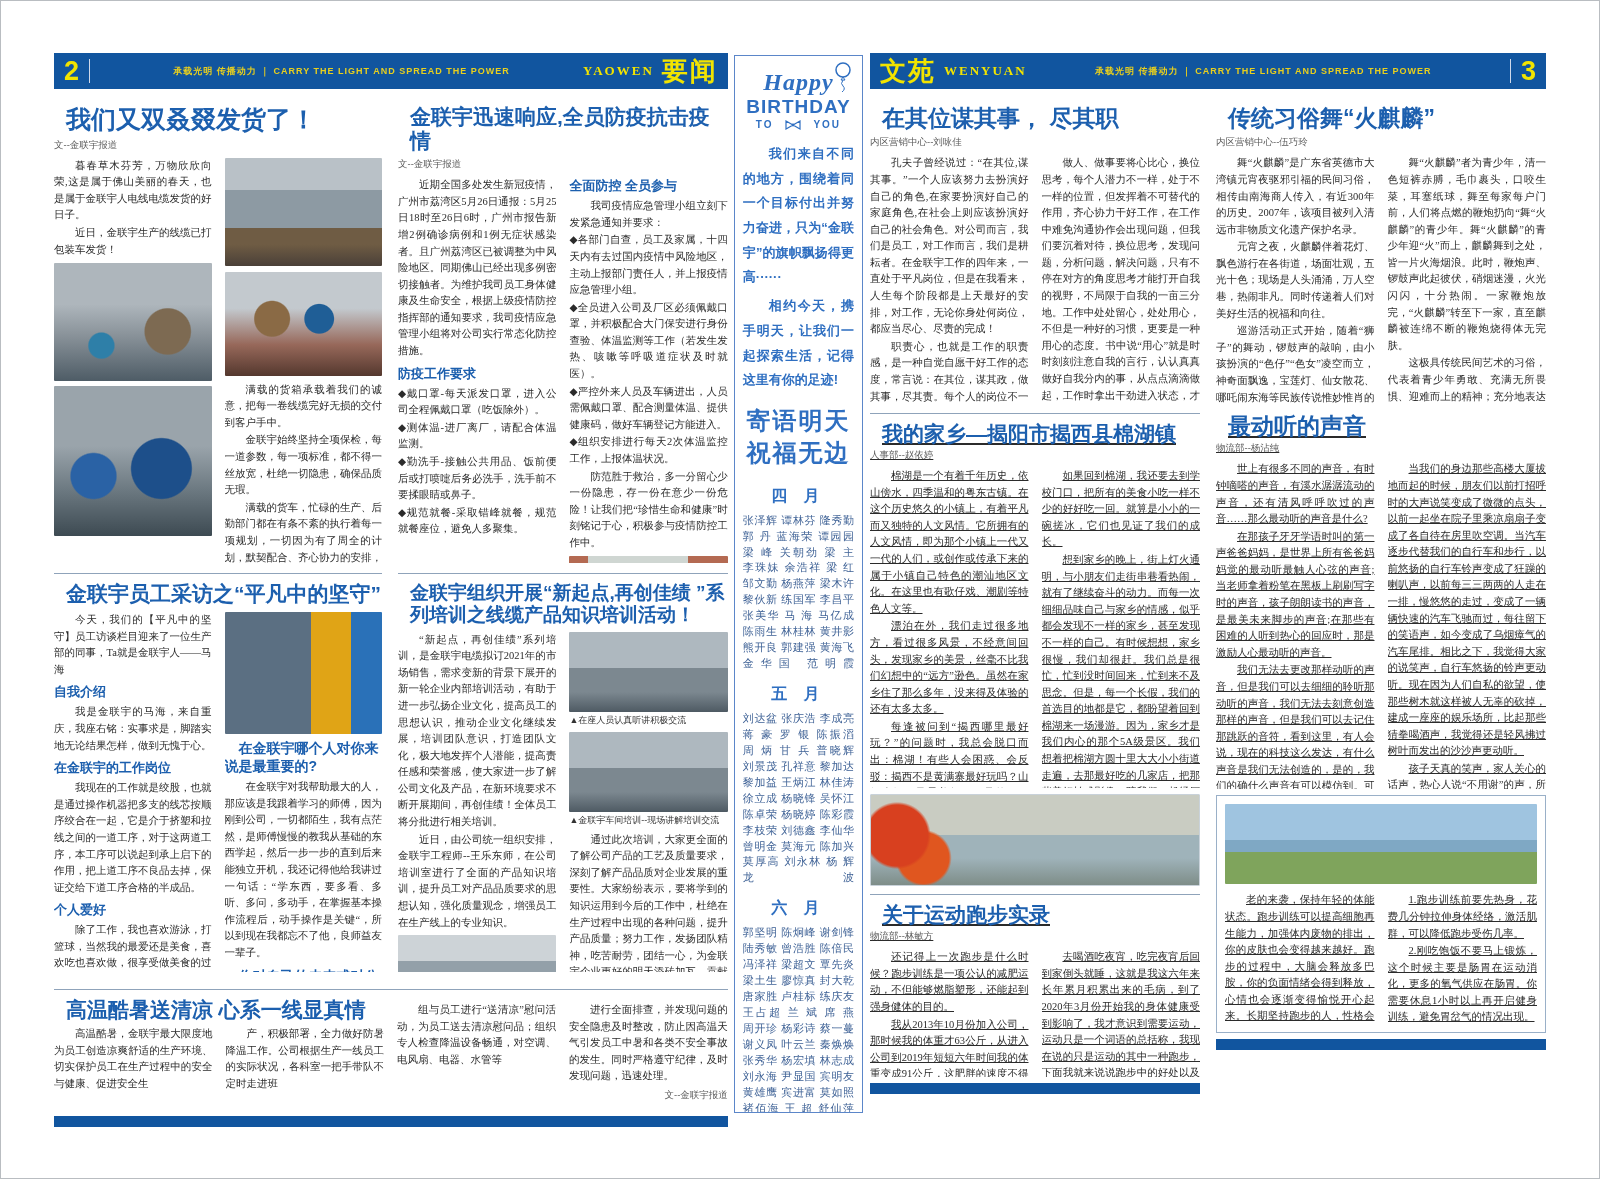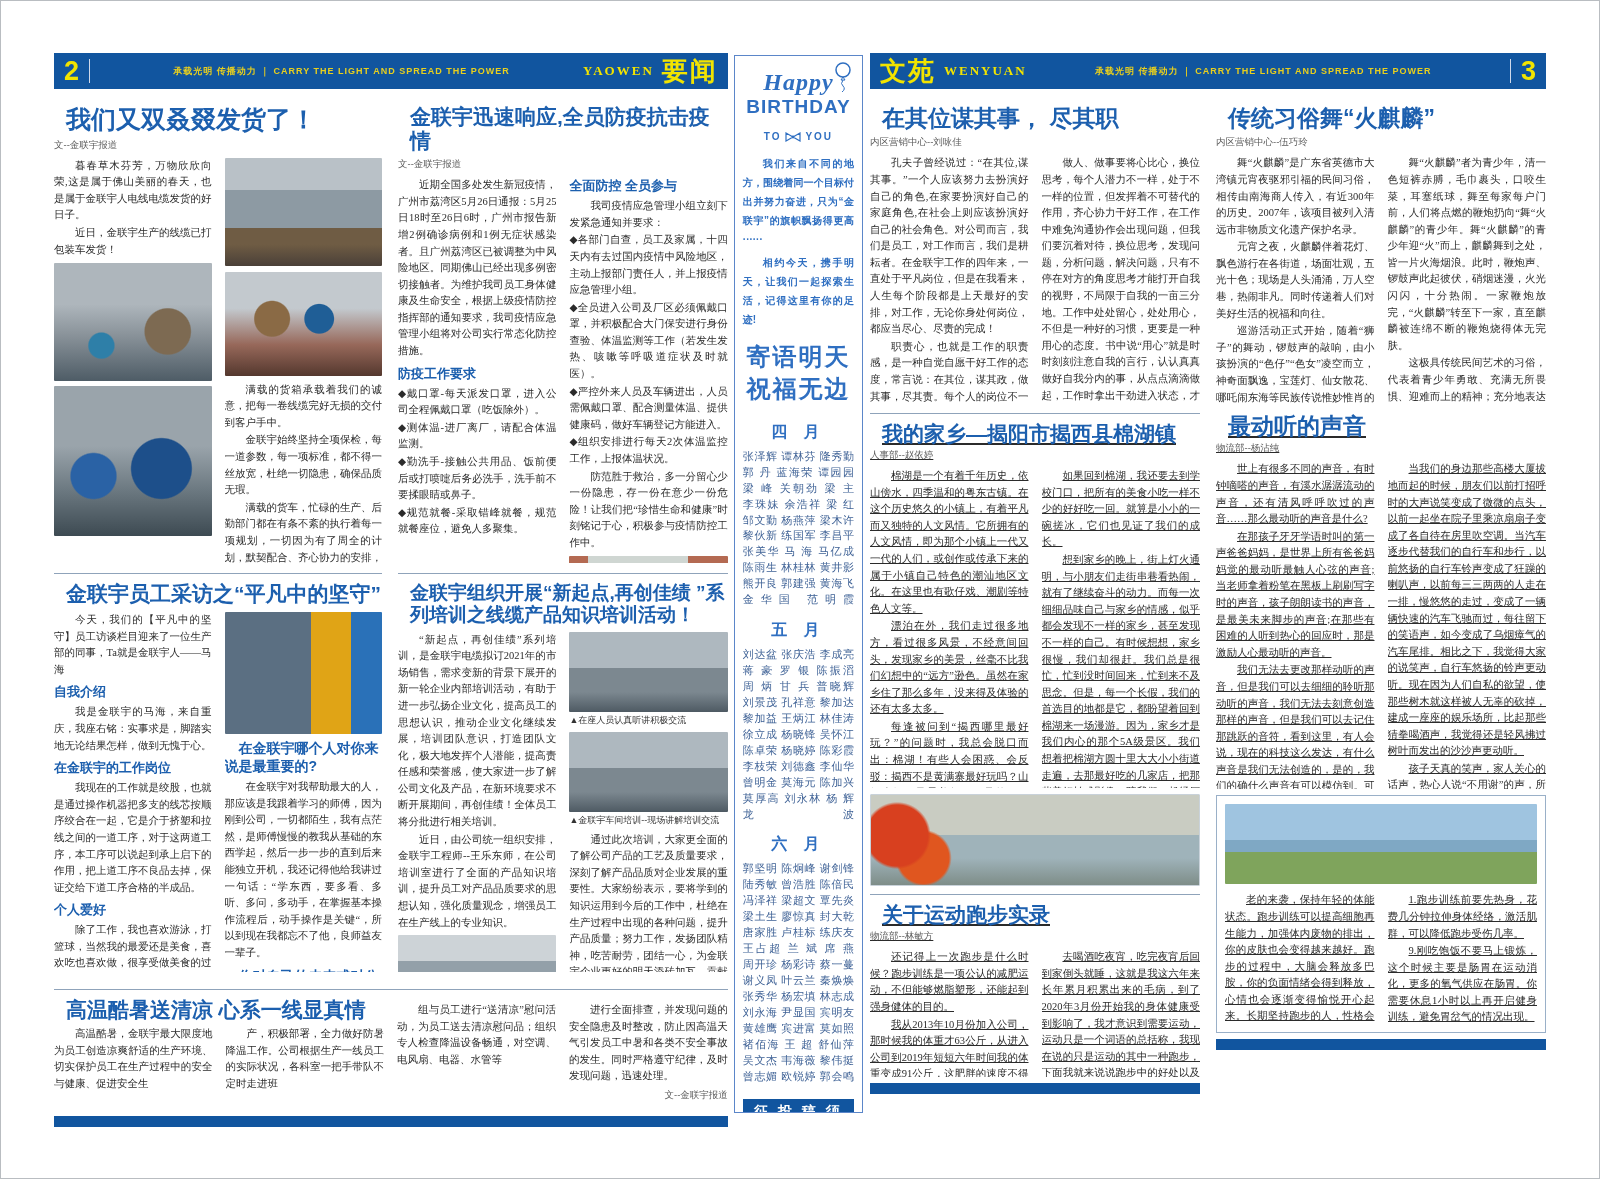--- a/index.html
+++ b/index.html
@@ -58,23 +58,23 @@
   .strip-e .blk1{width:330px;flex:none;}
   .strip-e .ecol{flex:1;min-width:0;overflow:hidden;padding-top:4px;}
   .p2foot{margin-top:6px;}
 
   
   .midbox{border:1px solid #5b86c9;height:1058px;box-sizing:border-box;padding:14px 8px 10px 8px;display:flex;
           flex-direction:column;font-family:"Liberation Sans",sans-serif;overflow:hidden;}
   .bday{color:#2f6fc1;text-align:center;line-height:1;margin-bottom:12px;position:relative;}
   .bday .hap{font-family:"Liberation Serif",serif;font-style:italic;font-weight:bold;font-size:24px;letter-spacing:1px;}
   .bday .bd{font-weight:800;font-size:19px;letter-spacing:1px;margin-top:3px;}
-  .bday .toyou{font-weight:bold;font-size:10px;letter-spacing:2px;margin-top:16px;display:flex;align-items:center;justify-content:center;gap:4px;}
+  .bday .toyou{font-weight:bold;font-size:10px;letter-spacing:2px;margin-top:4px;display:flex;align-items:center;justify-content:center;gap:12px;}
   .balloon{position:absolute;right:2px;top:-8px;}
-  .mid-intro{color:#2f6fc1;font-weight:bold;font-size:10px;line-height:1.9;text-align:justify;margin:0 0 4px 0;}
+  .mid-intro{color:#2f6fc1;font-weight:bold;font-size:13px;line-height:1.9;text-align:justify;margin:0 0 4px 0;}
   .mid-intro.ind{text-indent:2em;}
   .mid-title{color:#2f6fc1;font-weight:800;font-size:24px;letter-spacing:2px;text-align:center;line-height:1.35;margin:8px 0 4px 0;}
   .month{color:#2f6fc1;font-weight:bold;font-size:16px;letter-spacing:6px;text-align:center;margin:12px 0 6px 0;}
   .names div{color:#3f6296;font-size:11px;line-height:1.45;text-align:justify;text-align-last:justify;}
   .notice-title{background:#11559f;color:#fff;font-weight:bold;font-size:14px;letter-spacing:3px;text-align:center;
                 padding:4px 2px;margin:14px 0 8px 0;}
   .n1{color:#3f6296;font-size:9px;line-height:1.55;margin:0 0 8px 0;text-align:justify;}
 
   
   .row-top3{display:flex;gap:16px;height:300px;margin-top:16px;overflow:hidden;}
@@ -407,21 +407,21 @@
             <div class="ph ph-beach" style="height:80px;"></div>
 
           </div>
           <div class="cols">
             <div class="col">
               <p class="t">老的来袭，保持年轻的体能状态。跑步训练可以提高细胞再生能力，加强体内废物的排出，你的皮肤也会变得越来越好。跑步的过程中，大脑会释放多巴胺，你的负面情绪会得到释放，心情也会逐渐变得愉悦开心起来。长期坚持跑步的人，性格会变得越来越好，人也会逐渐变得自信起来。</p>
 
             </div>
             <div class="col">
               <p class="t">1.跑步训练前要先热身，花费几分钟拉伸身体经络，激活肌群，可以降低跑步受伤几率。</p>
-              <p class="t">9.刚吃饱饭不要马上锻炼，这个时候主要是肠胃在运动消化，更多的氧气供应在肠胃。你需要休息1小时以上再开启健身训练，避免胃岔气的情况出现。</p>
+              <p class="t">2.刚吃饱饭不要马上锻炼，这个时候主要是肠胃在运动消化，更多的氧气供应在肠胃。你需要休息1小时以上再开启健身训练，避免胃岔气的情况出现。</p>
 
             </div>
           </div>
         </div>
         <div class="footer-rule" style="margin-top:6px;"></div>
       </div>
     </div>
   </div>
 </div>
 

